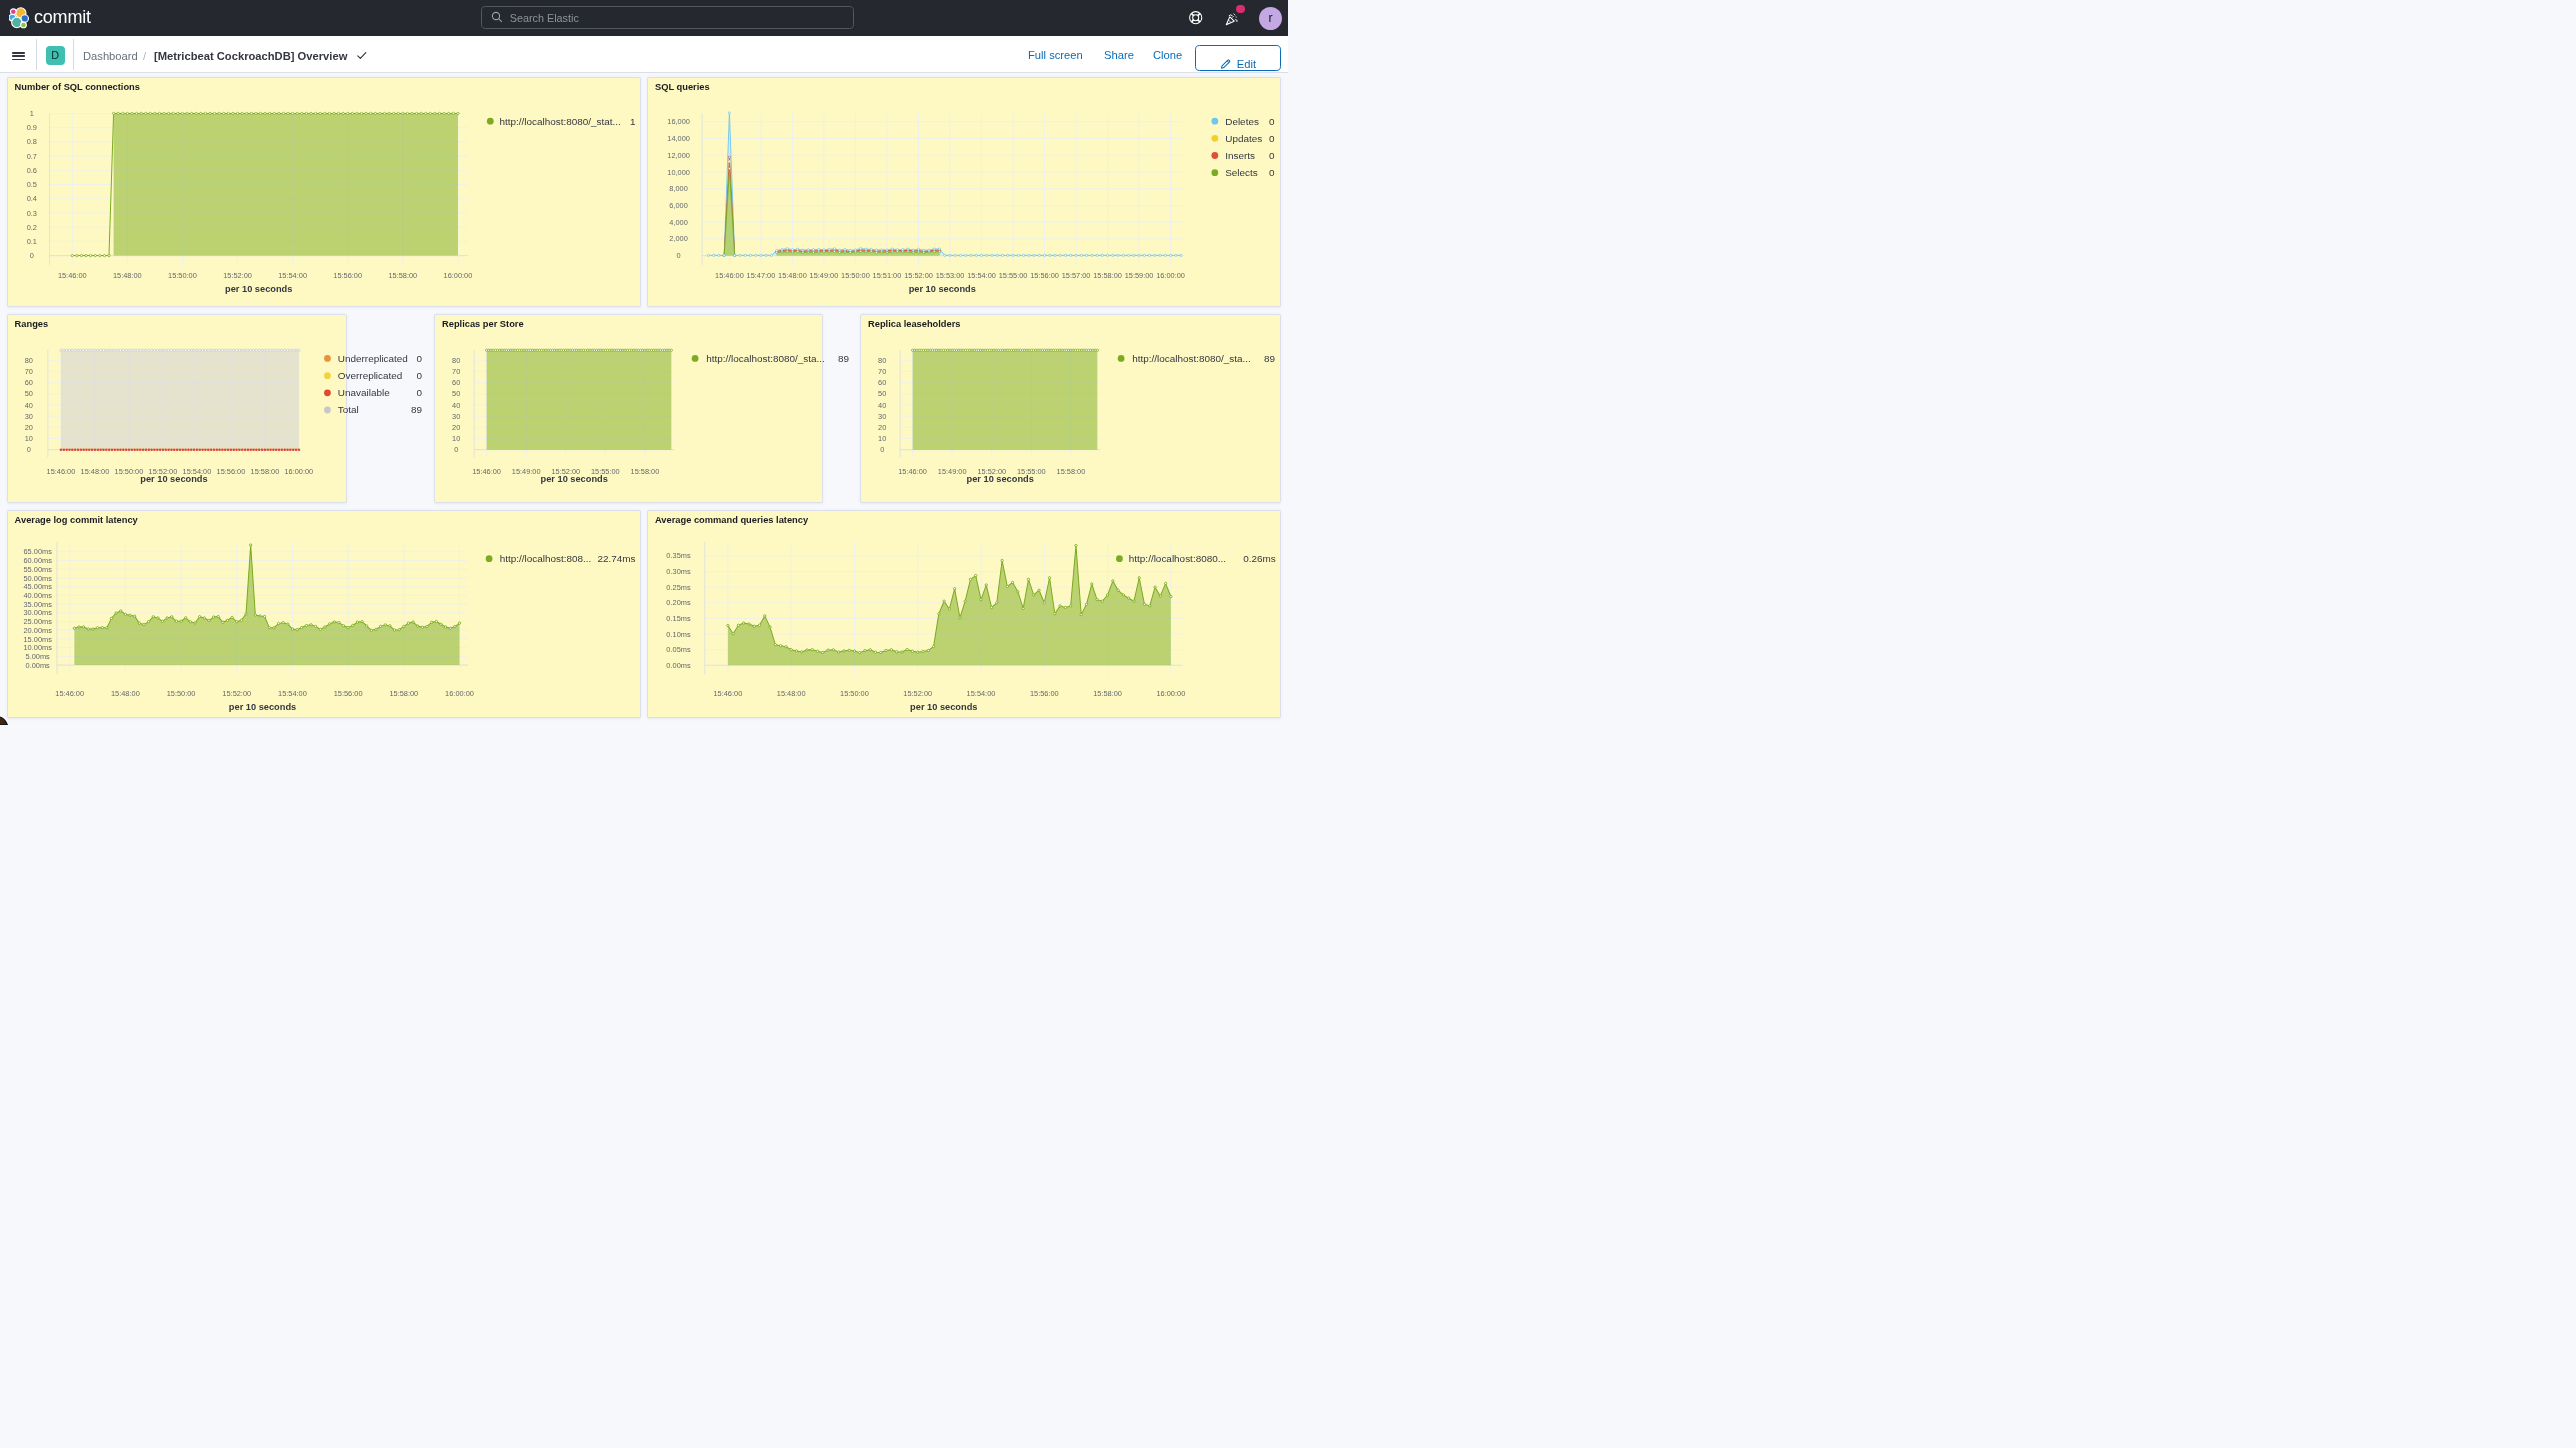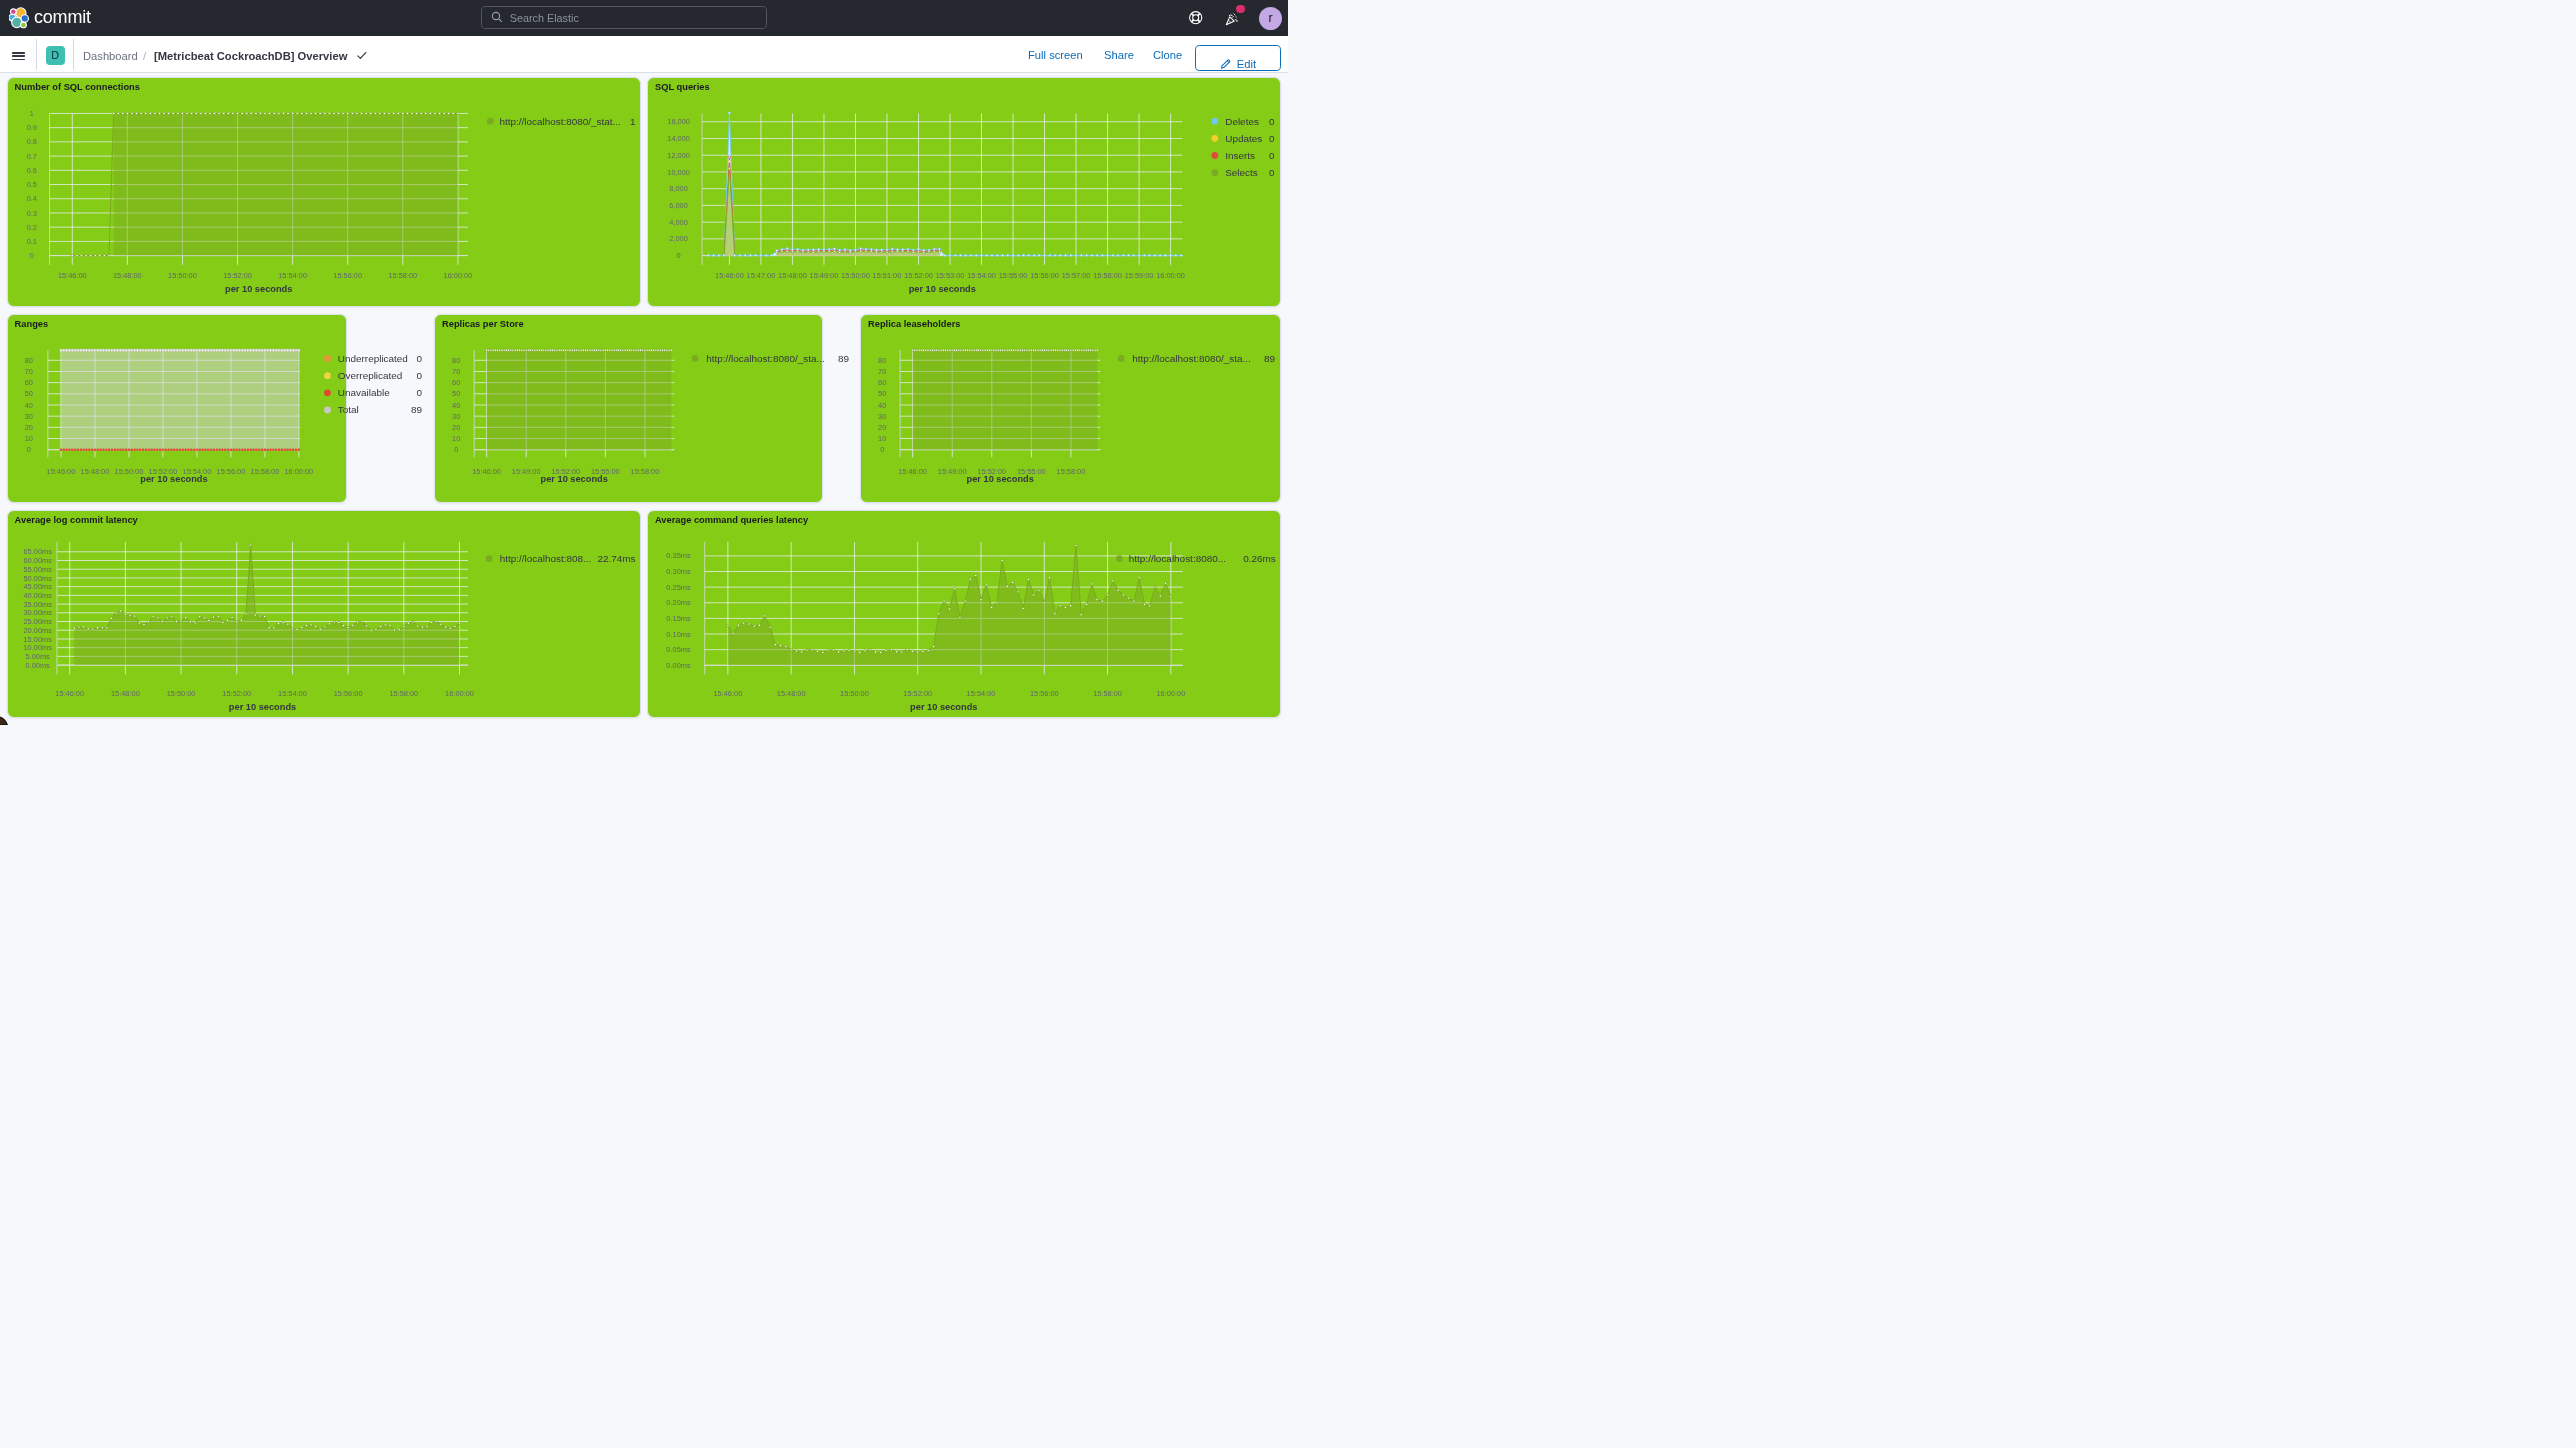--- a/index.html
+++ b/index.html
@@ -1,30 +1,30 @@
 <!DOCTYPE html>
 <html style="font-size:12.3px"><head><meta charset="utf-8"><style>
 *{margin:0;padding:0;box-sizing:border-box}
 html,body{width:1288px;height:724px;overflow:hidden;font-family:"Liberation Sans",sans-serif;background:#f7f8fc}
 .hdr{position:absolute;left:0;top:0;width:1288px;height:36px;background:#25282f;display:flex;align-items:center}
 .logo{position:absolute;left:9.3px;top:7px}
 .brand{position:absolute;left:34px;top:6.6px;color:#fff;font-size:18px;letter-spacing:-0.2px}
-.search{position:absolute;left:481px;top:5.8px;width:286px;height:23.5px;border:0.8px solid #53575f;border-radius:4.6px;display:flex;align-items:center;padding-left:8.5px;color:#8d939d;font-size:10.8px}
+.search{position:absolute;left:481px;top:5.8px;width:373px;height:23.5px;border:0.8px solid #53575f;border-radius:4.6px;display:flex;align-items:center;padding-left:8.5px;color:#8d939d;font-size:10.8px}
 .hicon{position:absolute;top:9.3px}
 .avatar{position:absolute;left:1259px;top:6.7px;width:23px;height:23px;border-radius:50%;background:#c3a8e3;color:#15171d;font-size:12.3px;display:flex;align-items:center;justify-content:center}
 .pink{position:absolute;left:1236px;top:4.6px;width:8.5px;height:8.5px;border-radius:50%;background:#d92f6d}
 .nav{position:absolute;left:0;top:36px;width:1288px;height:37px;background:#fff;border-bottom:0.8px solid #d9dee8}
 .ham{position:absolute;left:12px;top:52px;width:13px}
 .ham div{height:1.8px;background:#343741;margin-bottom:1.5px;border-radius:0.8px}
 .vsep{position:absolute;top:39px;height:31px;width:0.8px;background:#d3dae6}
 .dbadge{position:absolute;left:46px;top:46px;width:18.5px;height:18.5px;border-radius:3.9px;background:#3fbfb1;color:#092b29;font-size:10.8px;font-weight:500;display:flex;align-items:center;justify-content:center}
 .bc{position:absolute;top:50px;font-size:11.2px}
 .links{position:absolute;top:49px;font-size:11.2px;color:#0a6cb8}
 .editbtn{position:absolute;left:1195px;top:45px;width:86px;height:26px;border:0.8px solid #0a6cb8;border-radius:4.6px;color:#0a6cb8;font-size:11.2px;font-weight:500;display:flex;align-items:flex-end;justify-content:center;gap:5.4px;background:#fff}
-.panel{position:absolute;background:#84cc16;border:0.8px solid #dbe0ea;border-radius:7px;box-shadow:0 0.8px 2.3px rgba(100,110,140,0.10)}
+.panel{position:absolute;background:#fef9c3;border:0.8px solid #dbe0ea;border-radius:2px;box-shadow:0 0.8px 2.3px rgba(100,110,140,0.10)}
 .ptitle{position:absolute;left:7px;top:3.9px;font-size:9.3px;font-weight:700;color:#1a1c21}
 text{font-family:"Liberation Sans",sans-serif}
 </style></head><body>
 <div class="hdr"></div>
 
 <svg class="logo" width="20" height="21.6" viewBox="0 0 56 60">
  <circle cx="33" cy="16.5" r="14.5" fill="#f9b633" stroke="#fff" stroke-width="3.2"></circle>
  <circle cx="12" cy="13" r="8" fill="#d7468e" stroke="#fff" stroke-width="3.2"></circle>
  <circle cx="9.5" cy="29.5" r="9.5" fill="#47a7e8" stroke="#fff" stroke-width="3.2"></circle>
  <circle cx="44" cy="32" r="10.5" fill="#2d6fc6" stroke="#fff" stroke-width="3.2"></circle>

